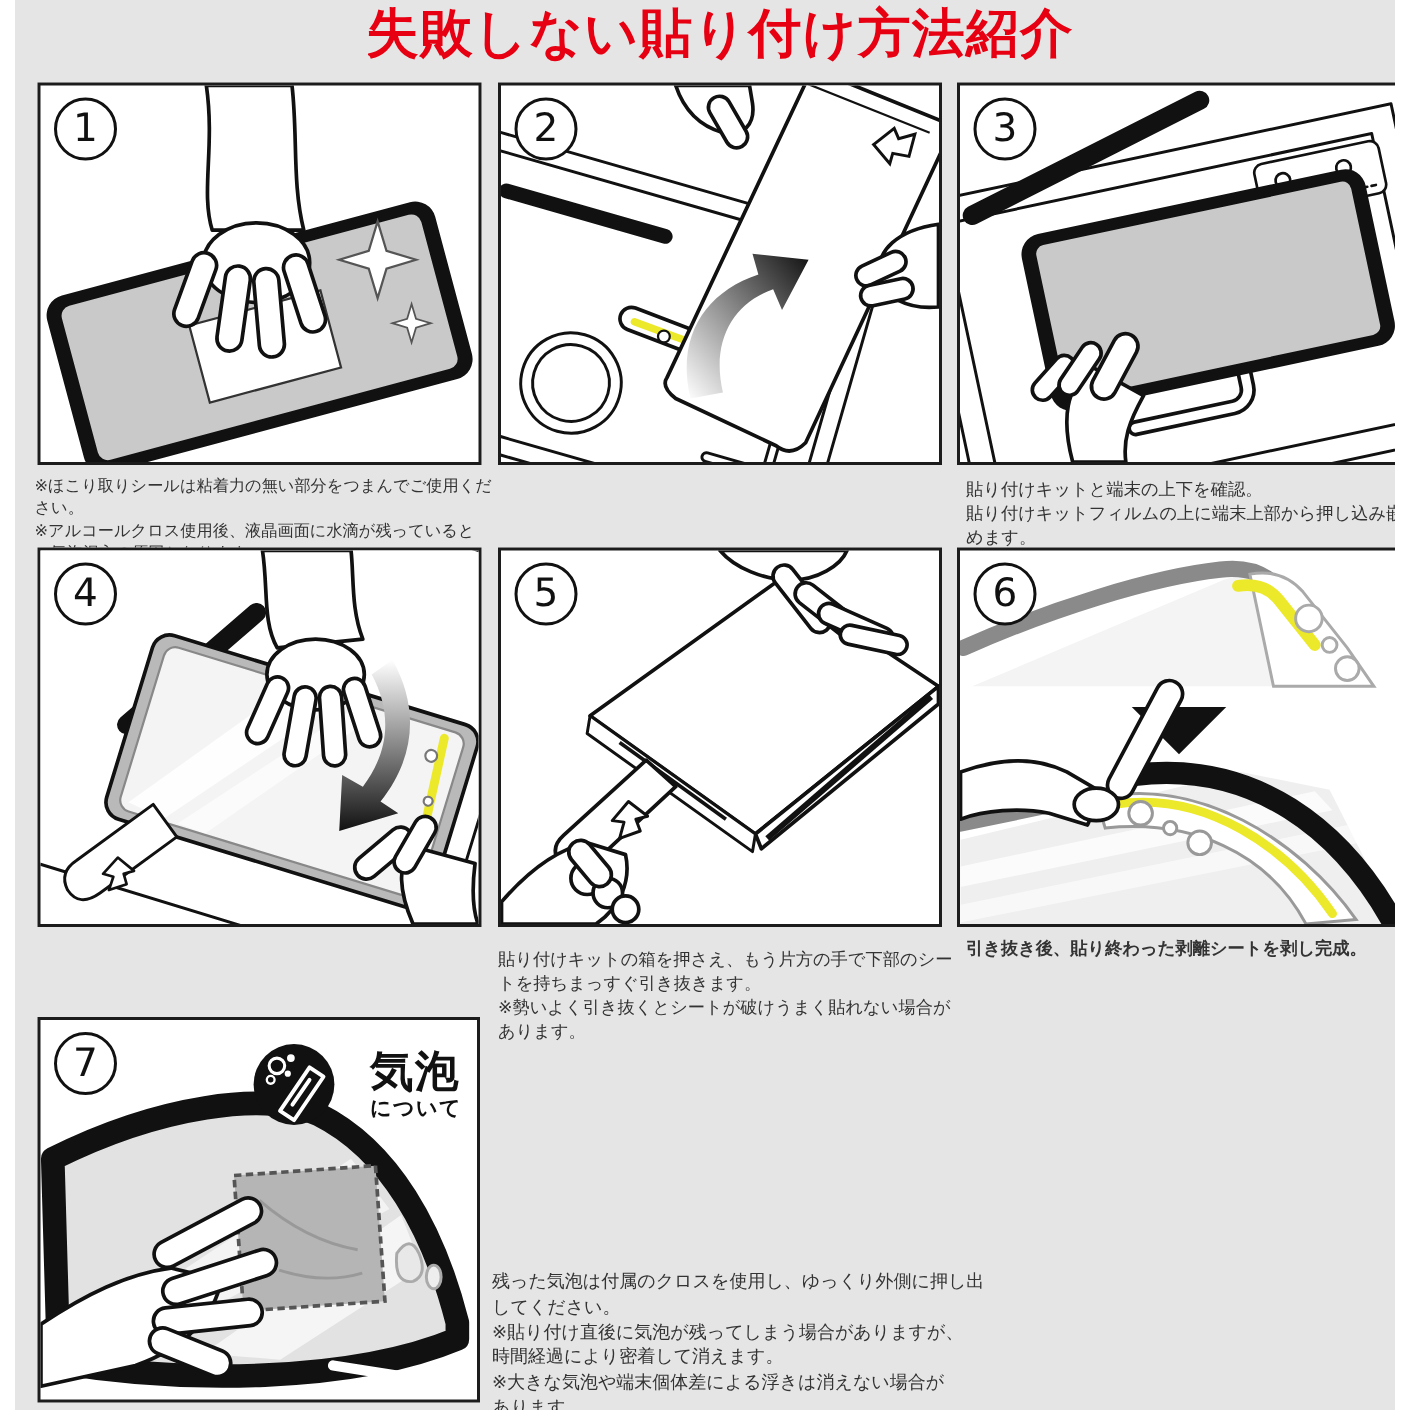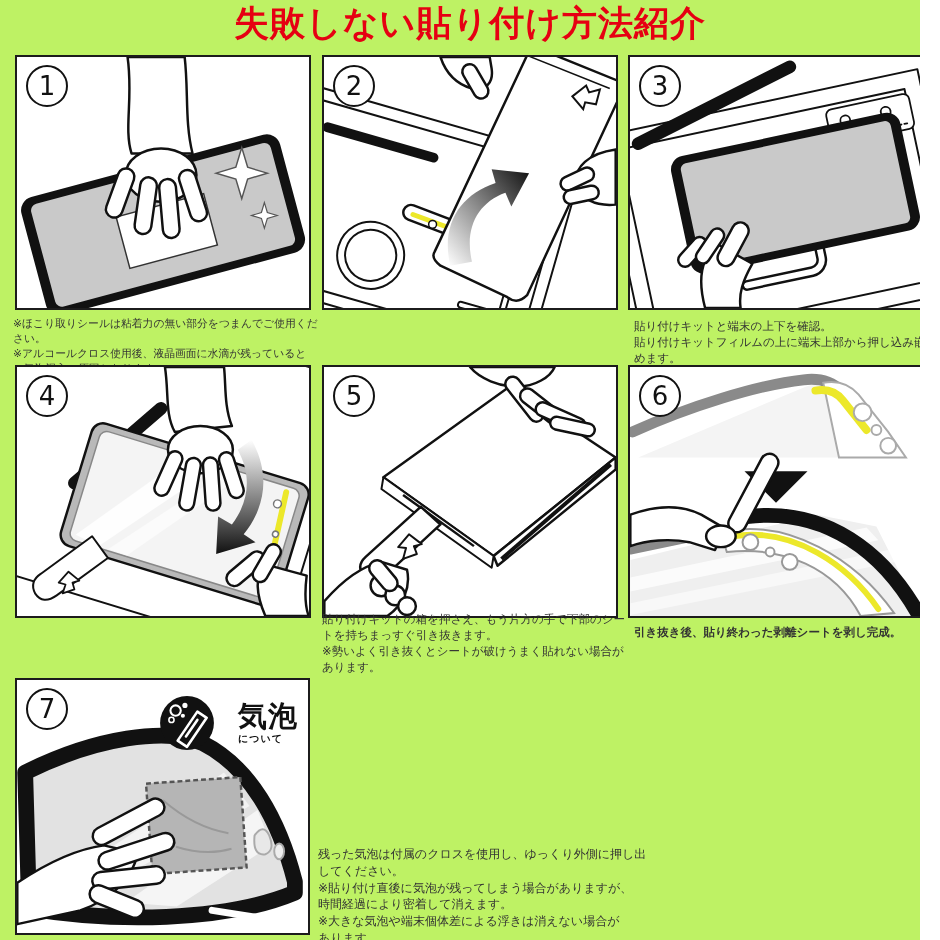--- a/index.html
+++ b/index.html
@@ -1,19 +1,20 @@
 <!DOCTYPE html>
 <html><head>
 <meta charset="utf-8">
 <style>
   html,body{margin:0;padding:0;background:#fff;}
   #stage{
-    position:relative;width:920px;height:940px;background:#bef264;
+    position:relative;width:920px;height:940px;background:#e5e5e5;
     font-family:"DejaVu Sans","Liberation Sans",sans-serif;
     overflow:hidden;
+    margin-left:10px;
   }
   .page-title{
     position:absolute;left:0;top:2px;width:940px;text-align:center;
     font-size:35px;font-weight:bold;color:#e60012;letter-spacing:1px;
     line-height:1.2;
   }
   .panel{
     position:absolute;background:#fff;border:2px solid #1c1c1c;box-sizing:border-box;
   }
   .panel svg.illus{position:absolute;left:0;top:0;width:100%;height:100%;}
@@ -26,21 +27,21 @@
     position:absolute;color:#333;font-size:11.5px;line-height:1.4;
     white-space:pre-line;letter-spacing:0;
   }
   .caption.small{font-size:10.8px;}
   .caption.big{font-size:12px;}
   .badge{
     position:absolute;top:14px;right:10px;display:flex;align-items:center;gap:22px;z-index:3;justify-content:flex-end;
   }
   .badge .txt{display:flex;flex-direction:column;align-items:flex-start;line-height:1;}
   .badge .txt .main{font-size:29px;font-weight:900;color:#111;letter-spacing:1px;}
-  .badge .txt .sub{font-size:10px;font-weight:800;color:#111;margin-top:3px;letter-spacing:1px;}
+  .badge .txt .sub{font-size:14px;font-weight:800;color:#111;margin-top:3px;letter-spacing:1px;}
   .lineart{stroke:#111;stroke-linejoin:round;stroke-linecap:round;}
 </style>
 </head>
 <body>
 
 <div id="stage">
 
   <div class="page-title">失敗しない貼り付け方法紹介</div>
 
   <div class="panel" style="left:15px;top:55px;width:296px;height:255px;">
@@ -208,21 +209,21 @@
       <g class="lineart" fill="#fff" stroke-width="2.5">
         <path d="M0,238 C20,215 40,202 58,198 L84,206 C88,224 80,242 64,253 L0,253 Z"></path>
         <circle cx="58" cy="222" r="11"></circle>
         <circle cx="72" cy="232" r="10"></circle>
         <circle cx="84" cy="243" r="9"></circle>
         <rect x="52" y="194" width="16" height="36" rx="8" transform="rotate(-40 60 212)"></rect>
       </g>
     </svg>
     <div class="step-num">5</div>
   </div>
-  <div class="caption" style="left:322px;top:611px;width:330px;">貼り付けキットの箱を押さえ、もう片方の手で下部のシー
+  <div class="caption" style="left:322px;top:631px;width:330px;">貼り付けキットの箱を押さえ、もう片方の手で下部のシー
 トを持ちまっすぐ引き抜きます。
 ※勢いよく引き抜くとシートが破けうまく貼れない場合が
 あります。</div>
 
   <div class="panel" style="left:628px;top:365px;width:296px;height:253px;">
     <svg class="illus" viewBox="0 0 296 253">
       <g>
         <path d="M8,92 L178,20 Q200,12 214,26 L252,70 L252,92 Z" fill="#f4f4f4"></path>
         <path d="M2,66 C60,40 130,18 176,13 Q200,10 214,24 L246,60" fill="none" stroke="#8a8a8a" stroke-width="11" stroke-linecap="round"></path>
         <path d="M196,16 Q218,12 232,28 L262,66 L280,92 L212,92 Z" fill="#fff" stroke="#aaa" stroke-width="2"></path>

